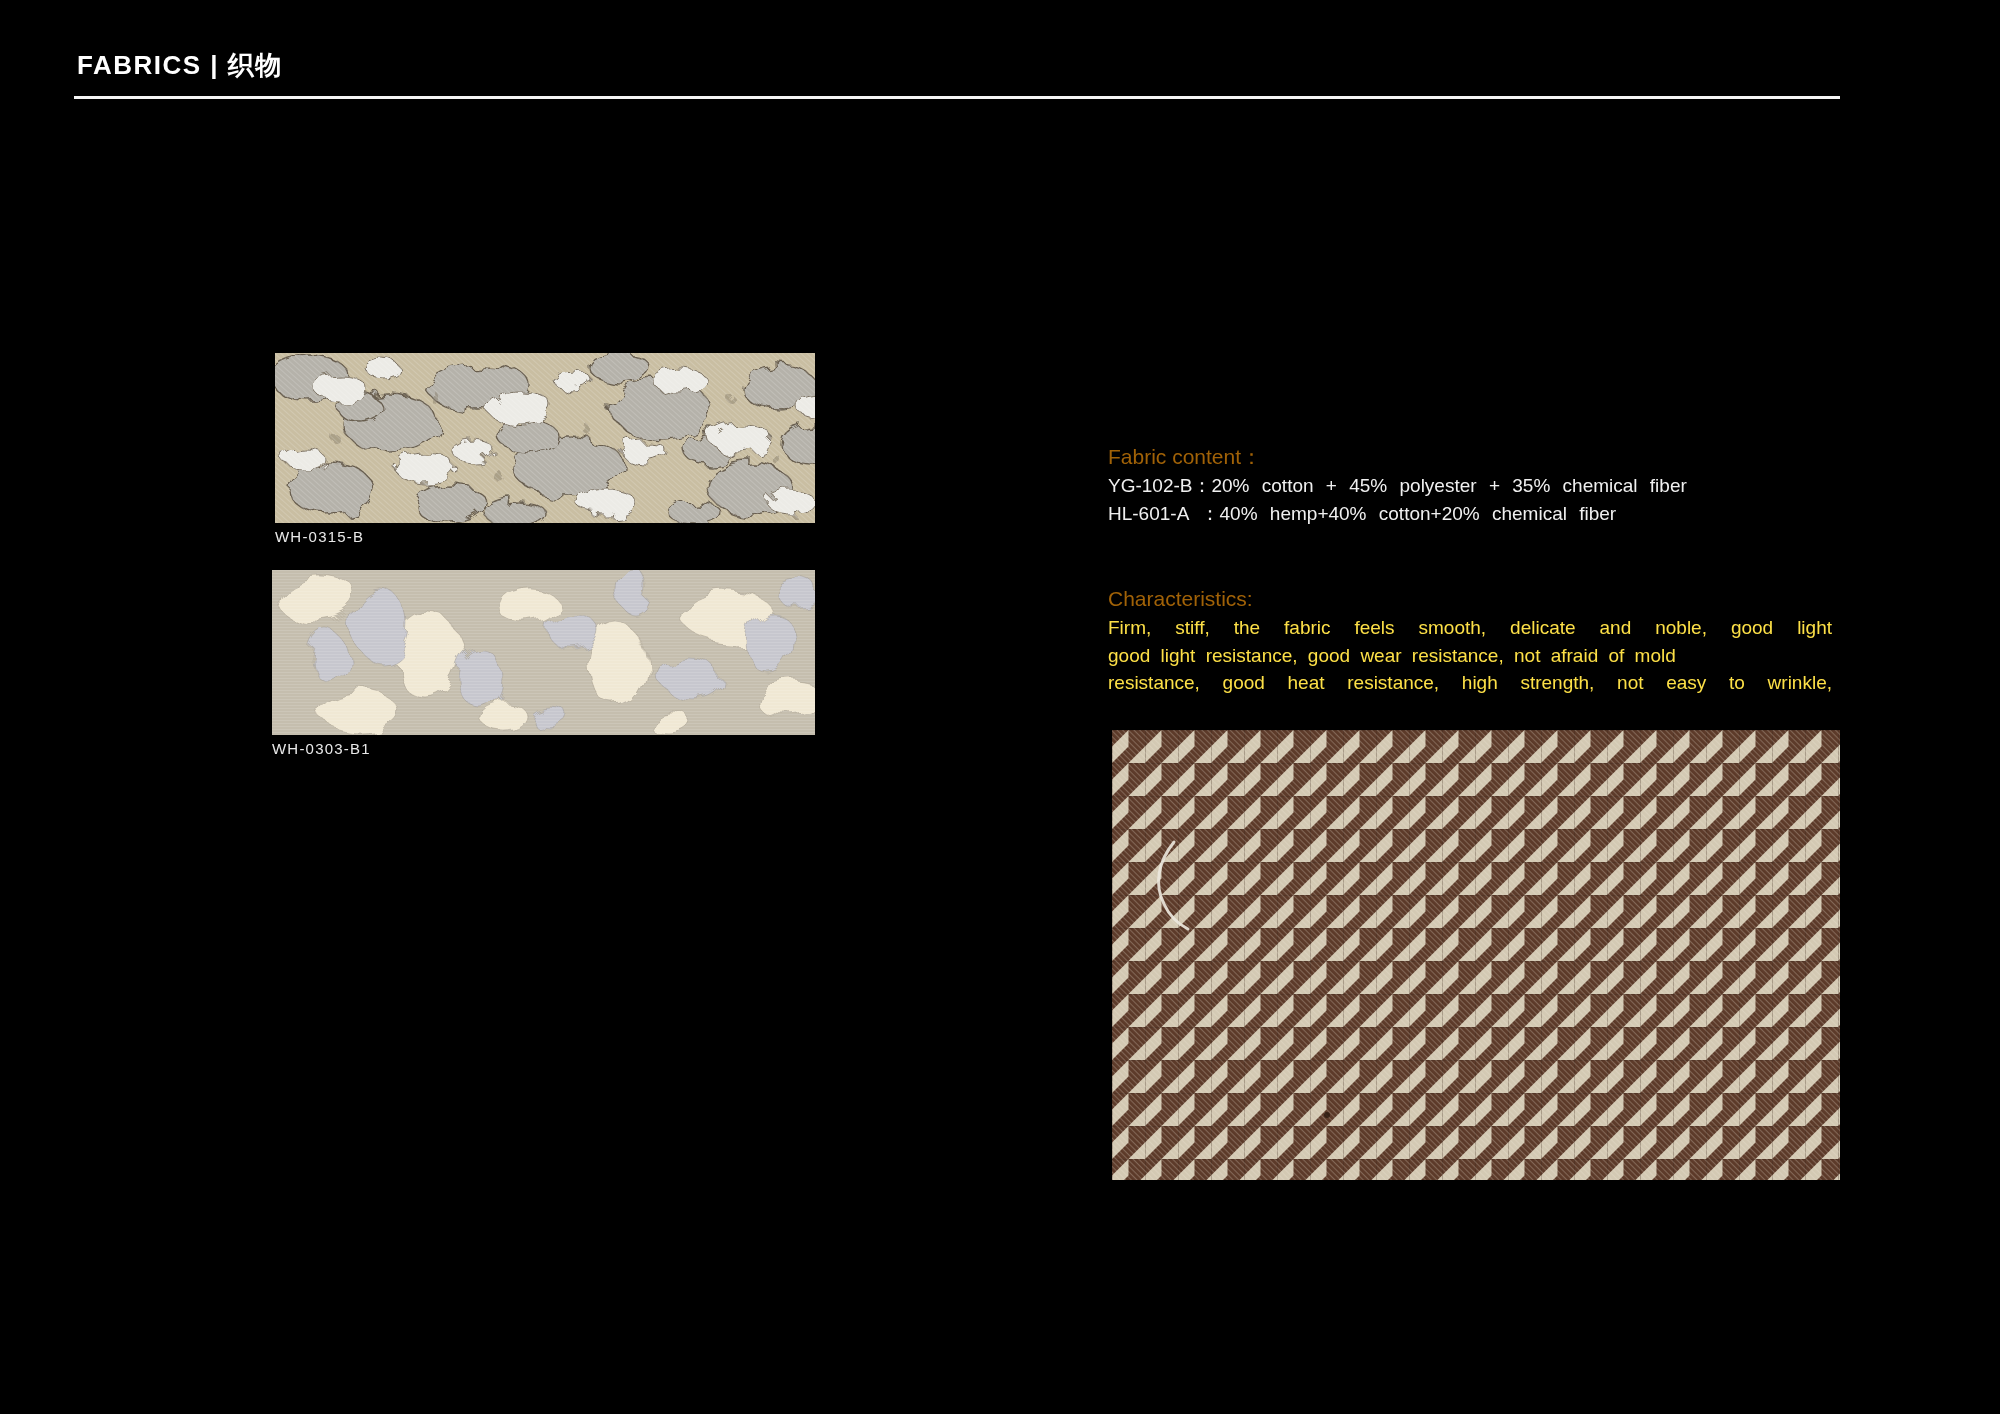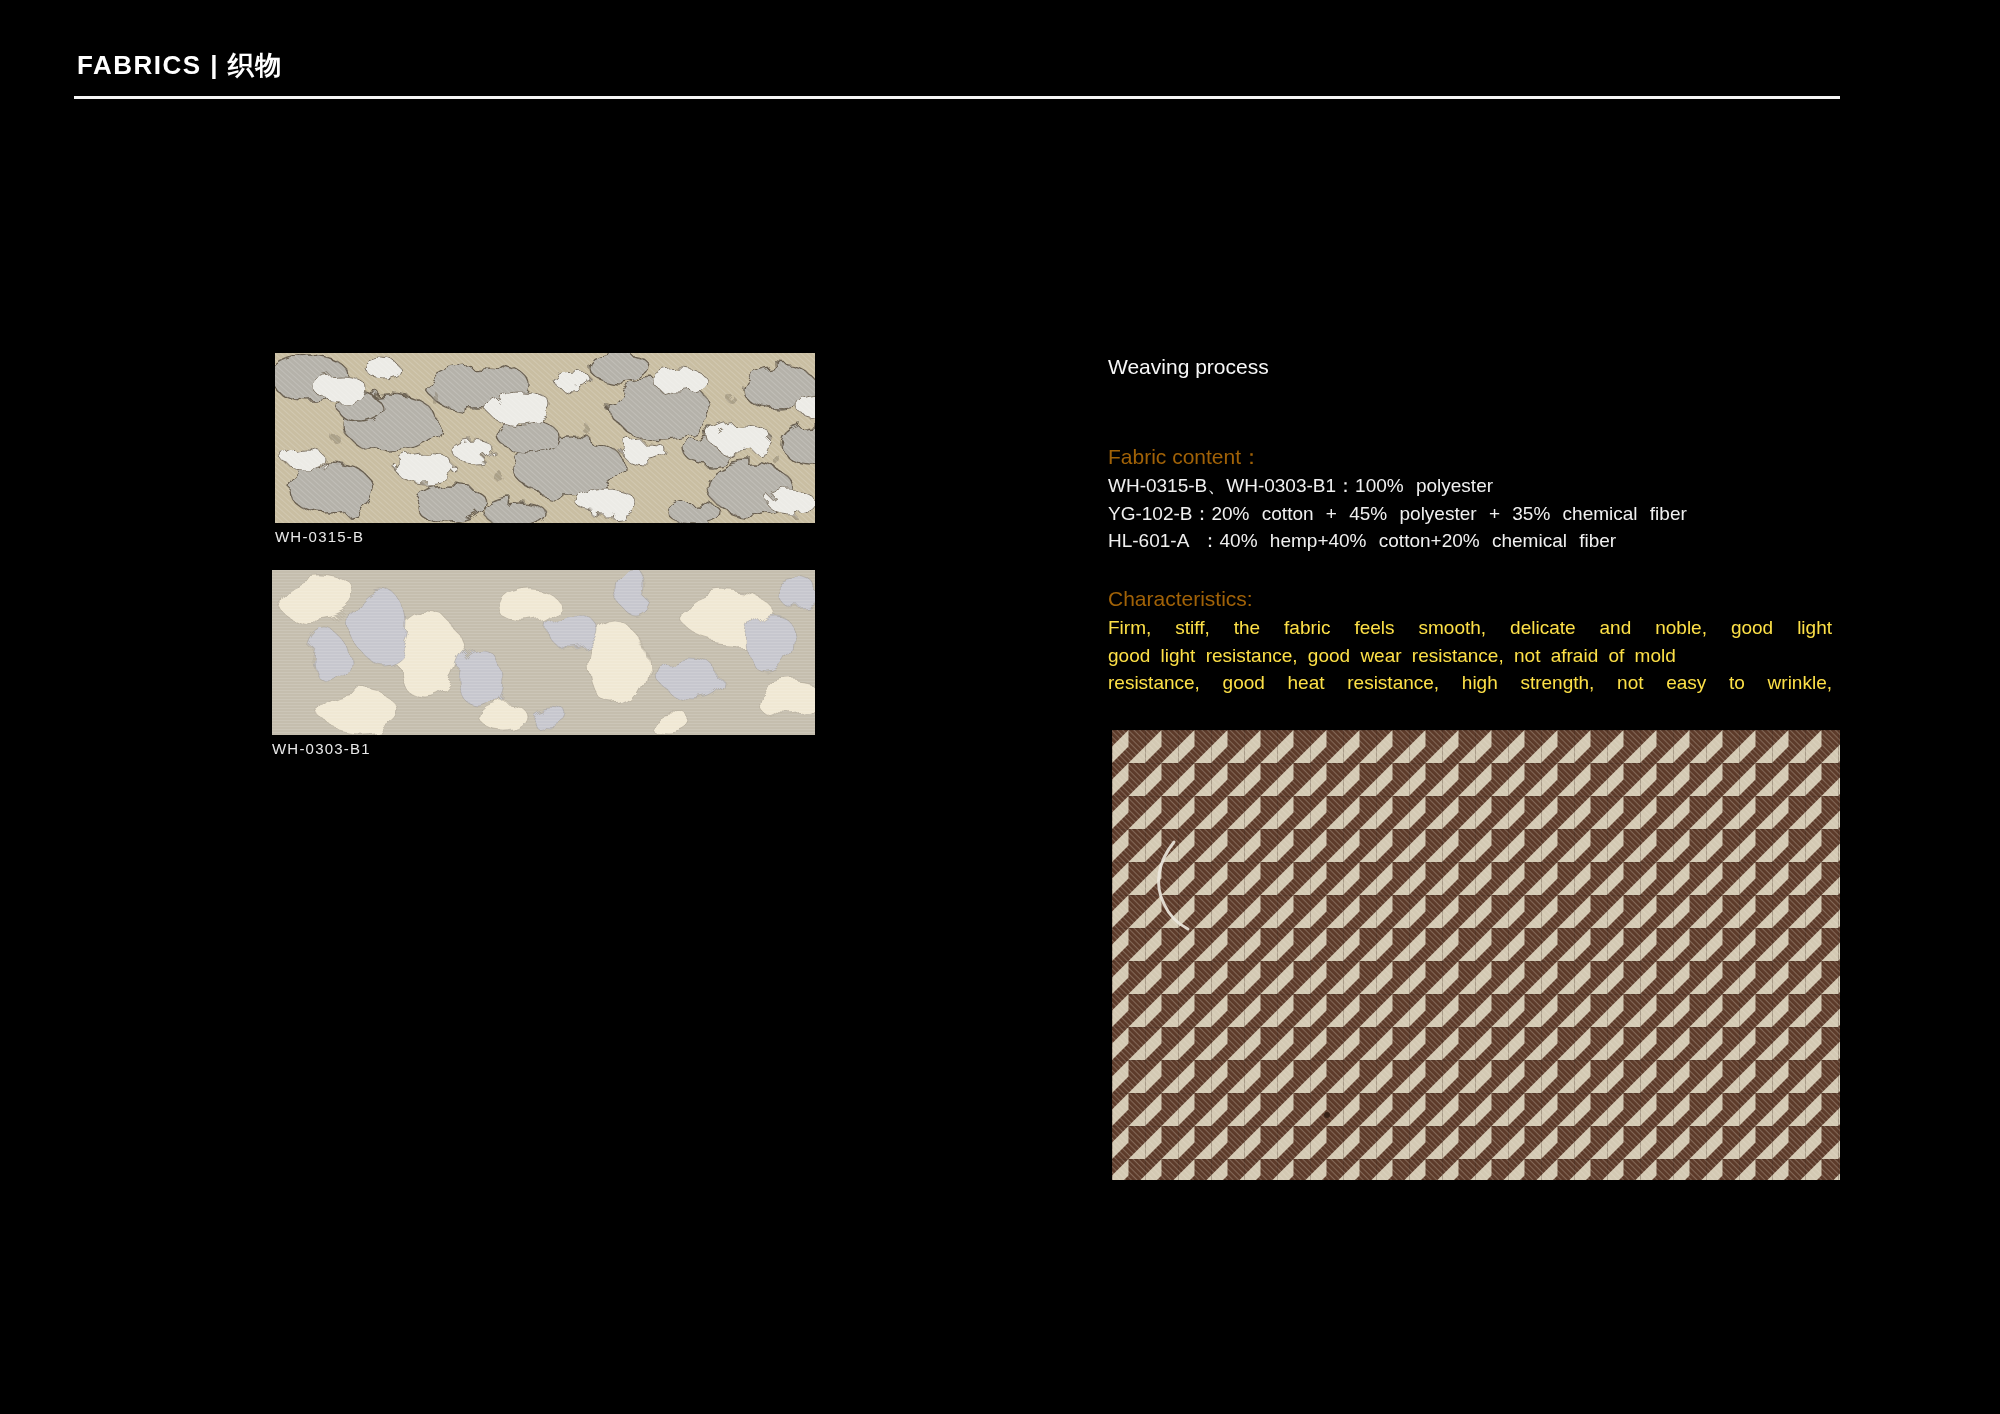--- a/index.html
+++ b/index.html
@@ -148,26 +148,24 @@
           <ellipse cx="528" cy="25" rx="22" ry="13"></ellipse>
         <ellipse cx="362" cy="22" rx="16" ry="22"></ellipse>
       </g>
       <rect width="543" height="165" fill="url(#tw-s2)"></rect>
     </svg>
     <figcaption>WH-0303-B1</figcaption>
   </figure>
 
 
   <div class="details-block block-weaving">
-    <div class="lead-line">Weaving process</div>
   </div>
 
   <div class="details-block block-content">
     <div class="section-heading">Fabric content：</div>
-    <div class="detail-line">WH-0315-B、WH-0303-B1：100% polyester</div>
     <div class="detail-line">YG-102-B：20% cotton + 45% polyester + 35% chemical fiber</div>
     <div class="detail-line">HL-601-A ：40% hemp+40% cotton+20% chemical fiber</div>
   </div>
 
   <div class="details-block block-characteristics">
     <div class="section-heading">Characteristics:</div>
     <div class="char-line">Firm, stiff, the fabric feels smooth, delicate and noble, good light</div>
     <div class="char-line last">good light resistance, good wear resistance, not afraid of mold</div>
     <div class="char-line">resistance, good heat resistance, high strength, not easy to wrinkle,</div>
   </div>

